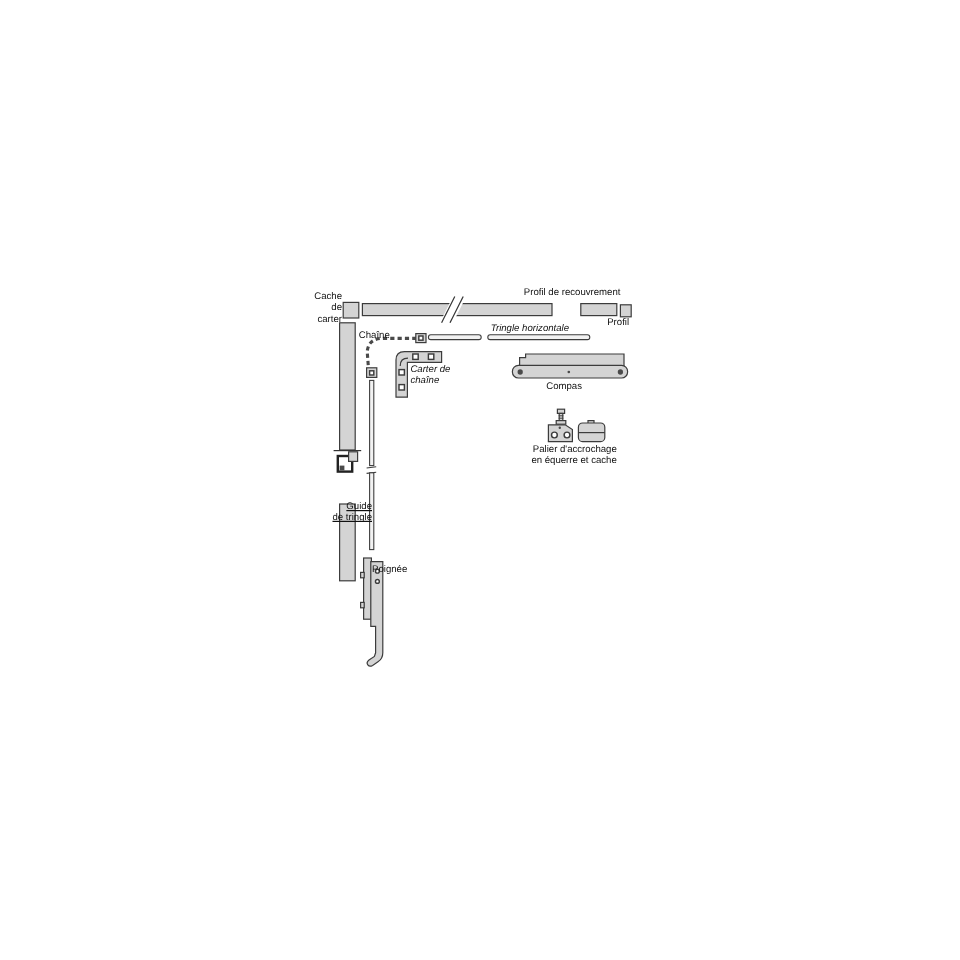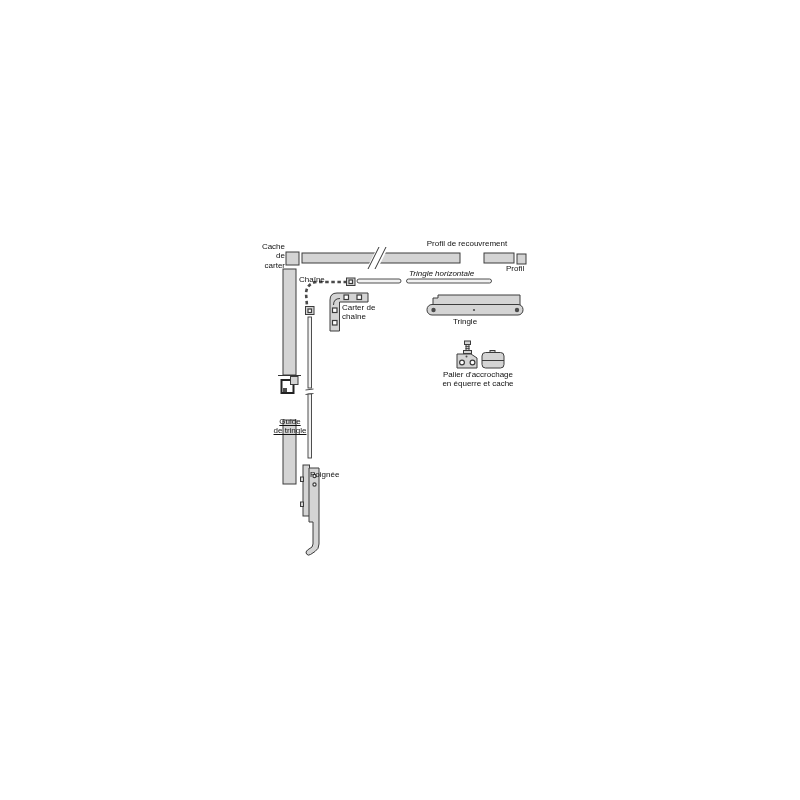--- a/index.html
+++ b/index.html
@@ -27,21 +27,21 @@
   .chain{fill:none;stroke:var(--chain-stroke);stroke-width:2.6;stroke-dasharray:3.5 2.6;}
   .white{fill:#ffffff;stroke:none;}
   .lbl{
     position:absolute;
     font-size:8px;
     line-height:1.18;
     color:var(--label-text);
     white-space:pre-line;
     letter-spacing:0;
   }
-  .lbl.center{text-align:center;}
+  .lbl.center{text-align:right;}
   .lbl.right{text-align:right;}
 </style>
 </head>
 <body>
 
 <div id="stage">
 
   <svg width="800" height="800" viewBox="0 0 800 800">
 
     <g>
@@ -138,24 +138,24 @@
 carter</div>
 
   <div class="lbl center" style="left:417px;top:239px;width:100px;">Profil de recouvrement</div>
 
   <div class="lbl" style="left:506px;top:264px;width:40px;">Profil</div>
 
   <div class="lbl" style="left:299px;top:275px;width:32px;">Chaîne</div>
 
   <div class="lbl" style="left:409px;top:269px;width:80px;font-style:italic;">Tringle horizontale</div>
 
-  <div class="lbl" style="left:342px;top:303px;width:40px;">Carter de
+  <div class="lbl" style="left:342px;top:303px;width:40px;font-style:italic;">Carter de
 chaîne</div>
 
-  <div class="lbl center" style="left:445px;top:317px;width:40px;">Tringle</div>
+  <div class="lbl center" style="left:445px;top:317px;width:40px;">Compas</div>
 
   <div class="lbl center" style="left:442px;top:370px;width:72px;">Palier d'accrochage
 en équerre  et cache</div>
 
   <div class="lbl center" style="left:270px;top:417px;width:40px;text-decoration:underline;">Guide
 de tringle</div>
 
   <div class="lbl" style="left:310px;top:470px;width:40px;">Poignée</div>
 </div>
 

